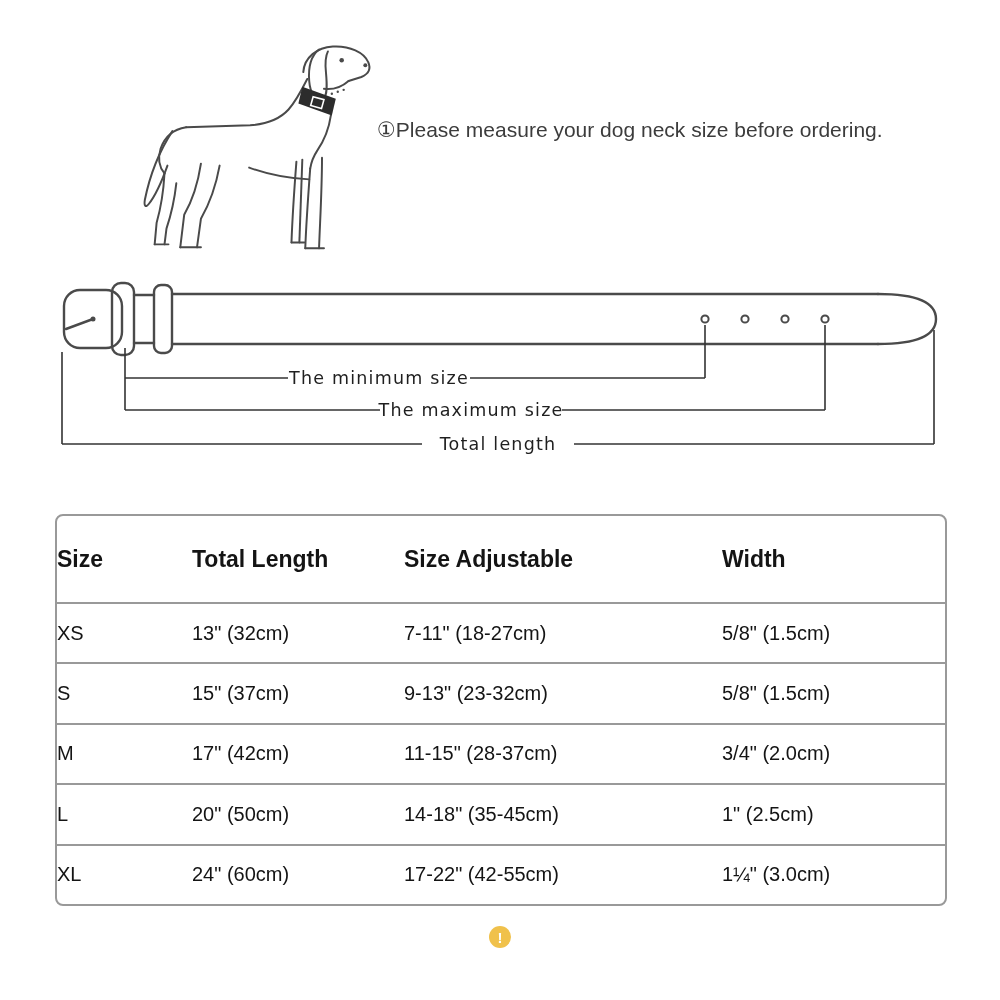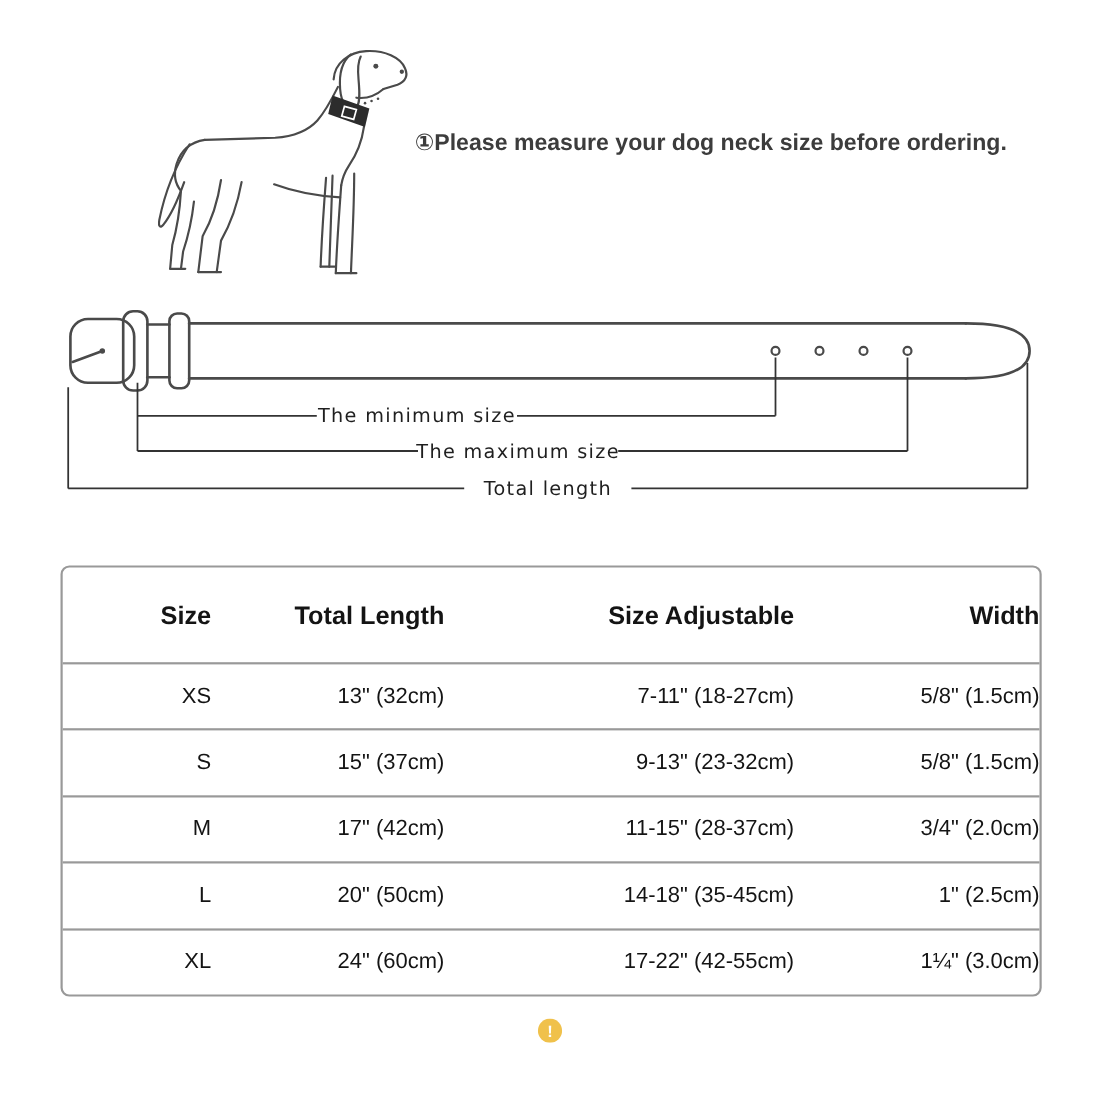--- a/index.html
+++ b/index.html
@@ -3,26 +3,26 @@
 <meta charset="utf-8">
 <style>
   html,body{margin:0;padding:0;background:#ffffff;}
   .page{position:relative;width:1000px;height:1000px;background:#fff;overflow:hidden;
         font-family:"Liberation Sans","DejaVu Sans",sans-serif;}
   .dog-svg{position:absolute;left:70px;top:10px;}
   .collar-svg{position:absolute;left:0;top:268px;}
   .collar-svg text{font-family:"DejaVu Sans",sans-serif;font-size:17.5px;letter-spacing:1.2px;fill:#1f1f1f;}
   .instructions{position:absolute;left:377px;top:115px;width:555px;
                 font-size:21px;line-height:29px;color:#3c3c3c;}
-  .instructions p{margin:0 0 10px 0;padding-left:27px;text-indent:-27px;font-weight:bold;}
+  .instructions p{margin:0 0 10px 0;padding-left:27px;text-indent:-27px;}
   .size-table{position:absolute;left:55px;top:514px;width:888px;height:388px;
               border:2px solid #999;border-radius:8px;display:grid;
               grid-template-rows:86px repeat(5,1fr);color:#141414;}
   .tr{display:grid;grid-template-columns:135px 212px 318px 1fr;align-items:center;
-      text-align:right;border-top:2px solid #999;font-size:20px;}
+      text-align:left;border-top:2px solid #999;font-size:20px;}
   .tr:first-child{border-top:none;}
   .tr.head{font-weight:bold;font-size:23px;}
   .note{position:absolute;left:0;top:926px;width:100%;display:flex;justify-content:center;
         align-items:center;gap:12px;font-size:19.5px;color:#1c1c1c;}
   .note-icon{flex:0 0 auto;}
 </style>
 </head>
 <body>
 
 <div class="page">

